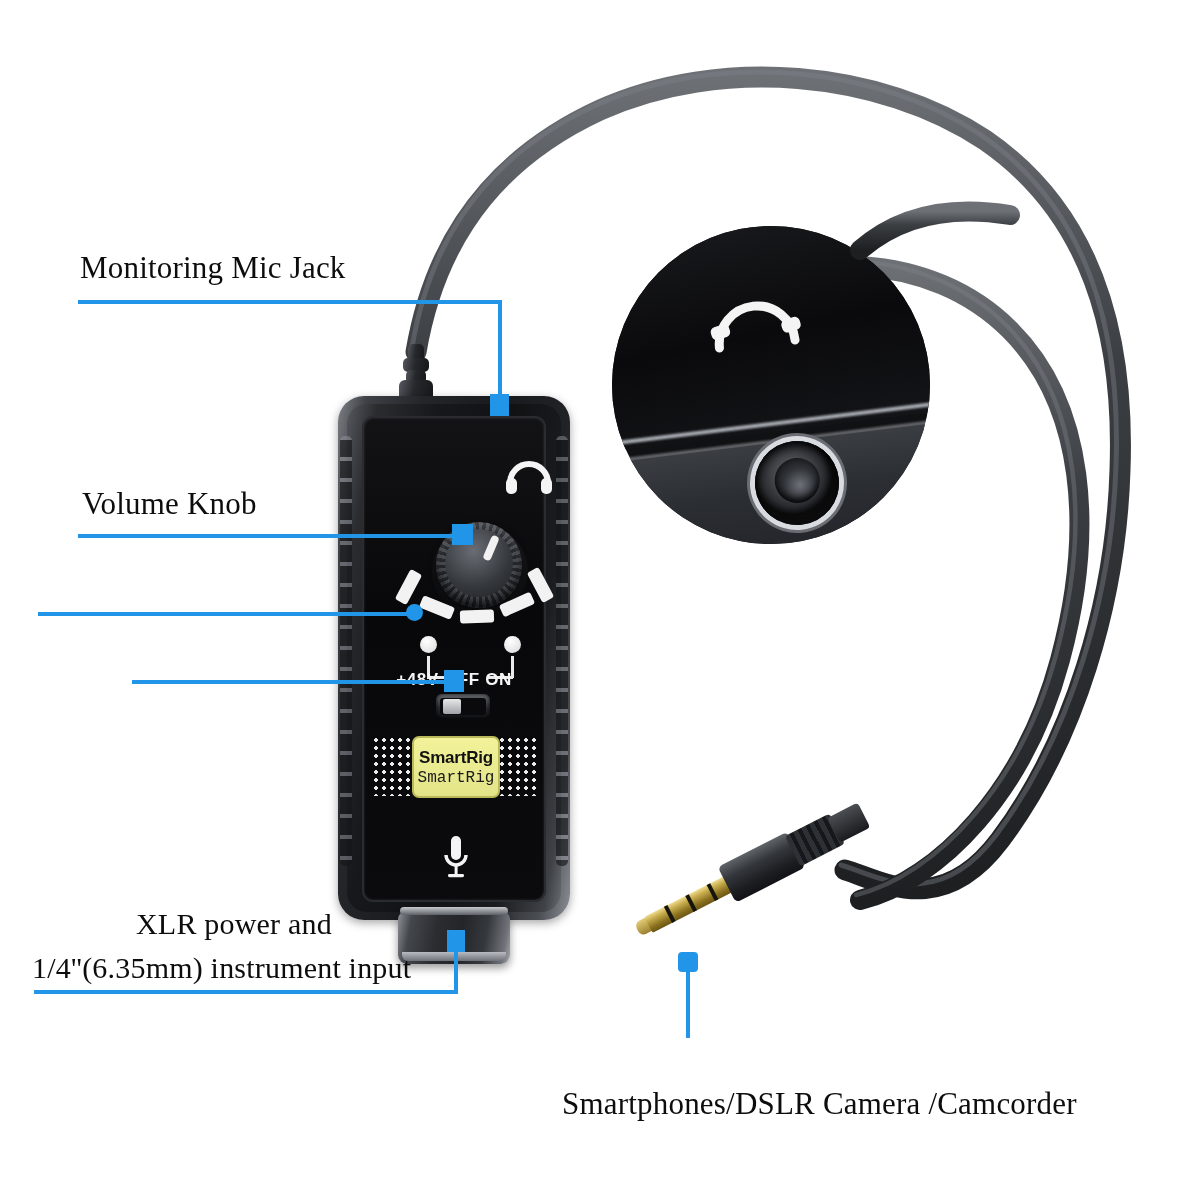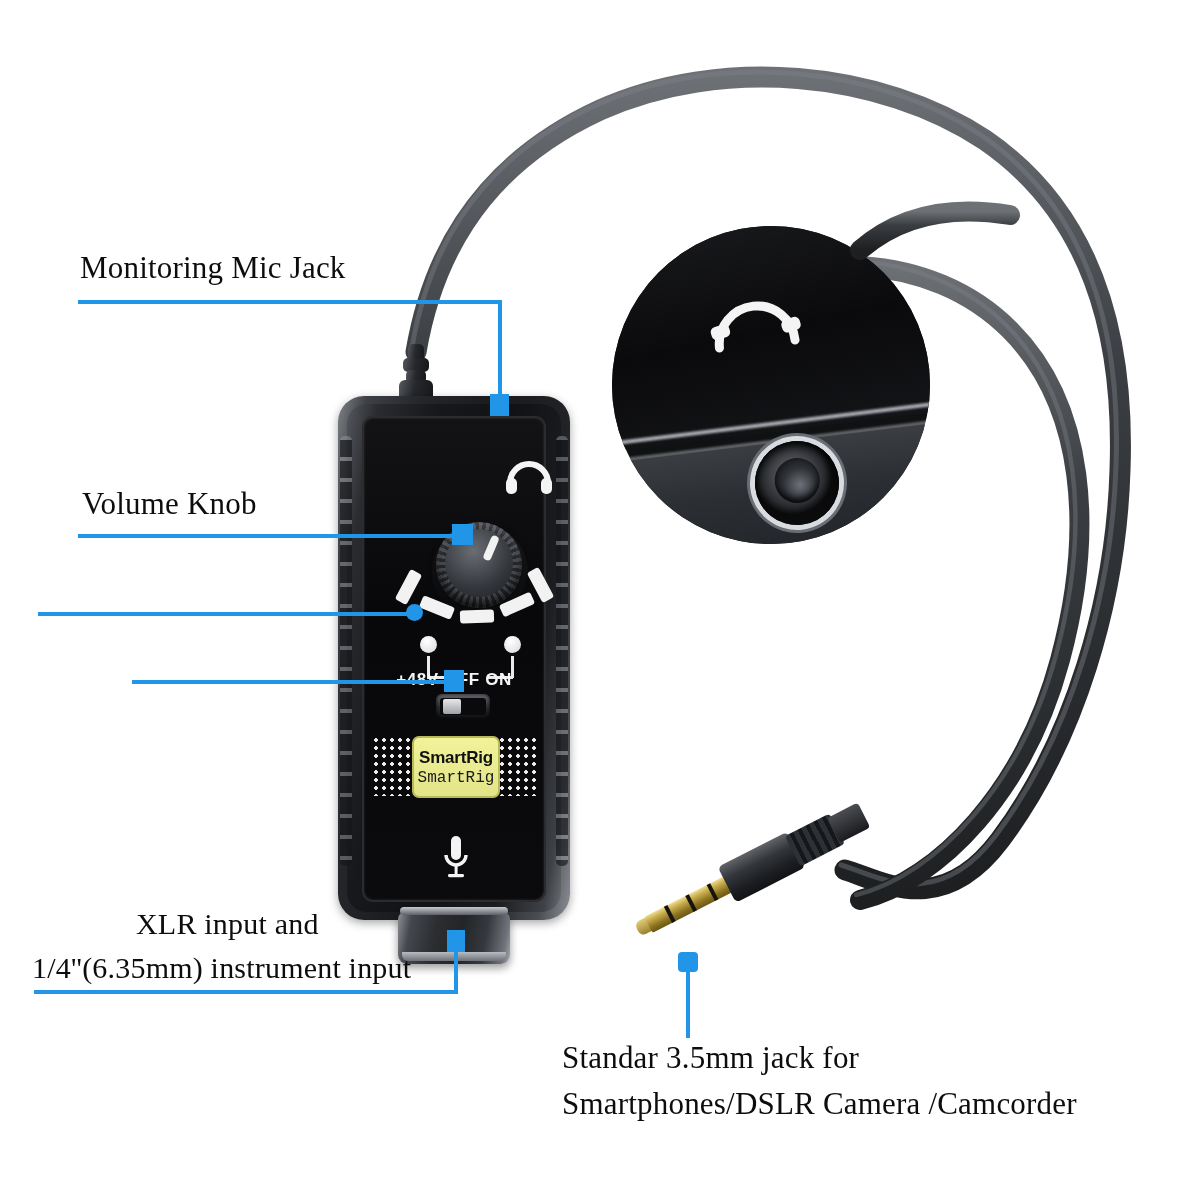--- a/index.html
+++ b/index.html
@@ -558,21 +558,20 @@
 
   <div class="lead v" style="left:686px; top:962px; height:76px;"></div>
   <div class="marker" style="left:678px; top:952px; width:20px; height:20px; border-radius:4px;"></div>
 
   <div class="label" style="left:82px; top:484px;">Volume Knob</div>
 
   <div class="label" style="left:80px; top:248px;">Monitoring Mic Jack</div>
 
 
 
-  <div class="label small" style="left:136px; top:904px;">XLR input and</div>
+  <div class="label small" style="left:136px; top:904px;">XLR power and</div>
 
   <div class="label small" style="left:32px; top:948px;">1/4''(6.35mm) instrument input</div>
 
-  <div class="label" style="left:562px; top:1038px;">Standar 3.5mm jack for</div>
 
   <div class="label" style="left:562px; top:1084px;">Smartphones/DSLR Camera /Camcorder</div>
 
 </div>
 
 </body></html>

